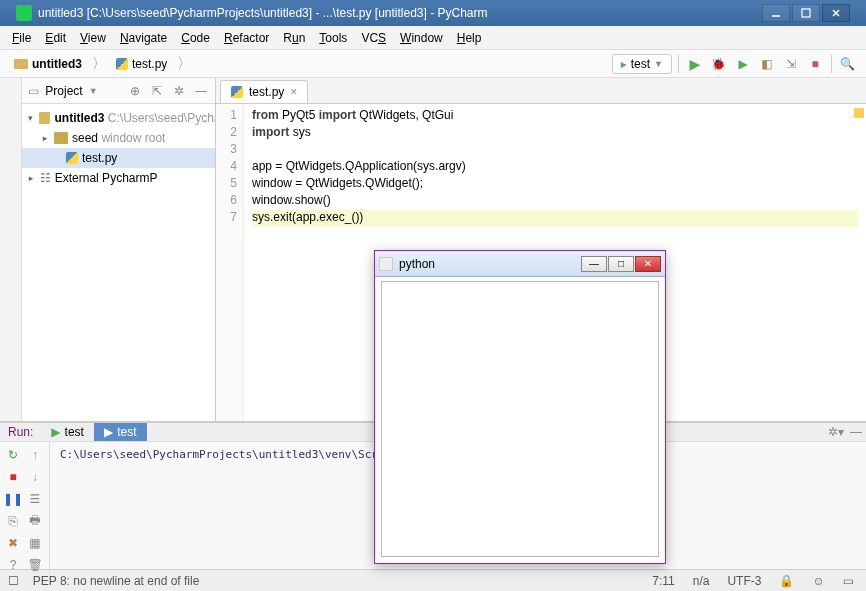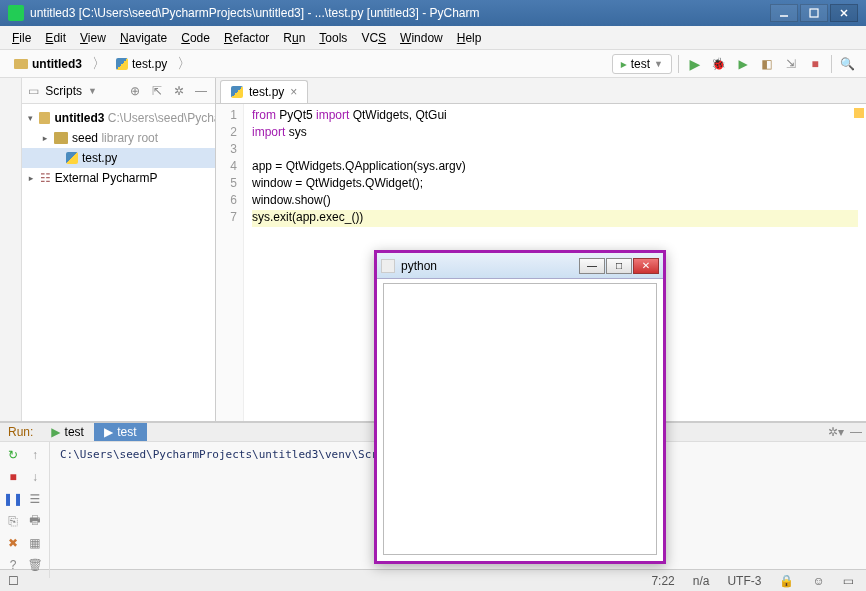--- a/index.html
+++ b/index.html
@@ -1,18 +1,18 @@
 <!DOCTYPE html>
 <html><head>
 <meta charset="utf-8">
 <style>
 * { margin: 0; padding: 0; box-sizing: border-box; font-family: "Segoe UI", Tahoma, sans-serif; font-size: 12px; }
 body { background: #f0f0f0; width: 866px; height: 591px; overflow: hidden; position: relative; }
 
-.titlebar { background: linear-gradient(#4a7ab0, #3a6a9f); height: 26px; display: flex; align-items: center; padding: 0 8px; color: #fff; }
+.titlebar { background: linear-gradient(#4a7ab0, #3a6a9f); height: 26px; display: flex; align-items: center; padding: 0 16px; color: #fff; }
 .titlebar .app-icon { width: 16px; height: 16px; background: #2c5; border-radius: 2px; margin-right: 6px; }
 .titlebar .title { flex: 1; font-size: 12px; }
 .titlebar .win-controls { display: flex; gap: 2px; }
 .titlebar .win-btn { width: 28px; height: 18px; display: flex; align-items: center; justify-content: center; color: #fff; background: rgba(255,255,255,0.08); border: 1px solid rgba(0,0,0,0.2); }
 .titlebar .win-btn.close { background: rgba(0,0,0,0.1); }
 .titlebar .win-btn svg { width: 10px; height: 10px; }
 
 .menubar { background: #f3f3f3; height: 24px; display: flex; align-items: center; padding: 0 6px; gap: 2px; border-bottom: 1px solid #ddd; }
 .menubar .menu-item { padding: 2px 6px; cursor: default; }
 .menubar .menu-item u { text-decoration: underline; }
@@ -50,40 +50,40 @@
 .editor-area { flex: 1; display: flex; flex-direction: column; }
 .tabs { height: 26px; display: flex; align-items: flex-end; border-bottom: 1px solid #ccc; padding-left: 4px; background: #f3f3f3; }
 .tab { display: flex; align-items: center; gap: 6px; padding: 4px 10px; background: #fff; border: 1px solid #ccc; border-bottom: none; border-radius: 3px 3px 0 0; }
 .tab .close { color: #888; }
 .editor { flex: 1; display: flex; font-family: Consolas, monospace; font-size: 12px; position: relative; }
 .line-numbers { width: 28px; text-align: right; color: #999; padding: 4px 6px 4px 2px; background: #fafafa; border-right: 1px solid #eee; }
 .line-numbers div { height: 17px; }
 .code { padding: 4px 8px; flex: 1; white-space: pre; }
 .code .line { height: 17px; }
 .code .hl { background: #fafad2; display: inline-block; width: 100%; }
-.kw { color: #a21caf; font-weight: normal; }
+.kw { color: #404040; font-weight: bold; }
 .editor-scroll { position: absolute; right: 2px; top: 4px; width: 10px; height: 10px; background: #fc5; }
 
 .run-panel { background: #f8f8f8; border-top: 1px solid #ccc; height: 147px; display: flex; flex-direction: column; }
 .run-tabs { height: 22px; display: flex; align-items: center; border-bottom: 1px solid #ddd; background: #eee; }
-.run-tabs .label { padding: 0 8px; color: #a16207; }
+.run-tabs .label { padding: 0 8px; color: #701a75; }
 .run-tab { display: flex; align-items: center; gap: 4px; padding: 2px 10px; height: 100%; }
 .run-tab.active { background: #5a8dc7; color: #fff; }
 .run-tabs .spacer { flex: 1; }
 .run-body { flex: 1; display: flex; }
 .run-gutter { width: 50px; display: flex; flex-direction: column; padding: 4px; gap: 4px; border-right: 1px solid #ddd; }
 .run-gutter-row { display: flex; gap: 4px; }
 .rg-btn { width: 18px; height: 18px; display: flex; align-items: center; justify-content: center; font-size: 12px; }
 .run-console { flex: 1; padding: 6px 10px; font-family: Consolas, monospace; font-size: 11px; color: #236; }
 
 .statusbar { height: 22px; background: #eee; border-top: 1px solid #ccc; display: flex; align-items: center; padding: 0 8px; gap: 10px; font-size: 11px; color: #555; }
 .statusbar .spacer { flex: 1; }
 .statusbar .sb-item { padding: 0 4px; }
 
-.popup-window { position: absolute; left: 374px; top: 250px; width: 292px; height: 314px; background: #fff; border: 3px solid #a21caf; box-shadow: 0 3px 12px rgba(0,0,0,0.3); }
+.popup-window { position: absolute; left: 374px; top: 250px; width: 292px; height: 314px; background: #fff; border: 1px solid #a21caf; box-shadow: 0 3px 12px rgba(0,0,0,0.3); }
 .popup-title { height: 26px; background: linear-gradient(#e8f0fa, #cde0f2); display: flex; align-items: center; padding: 0 4px; gap: 6px; border-bottom: 1px solid #aac; }
 .popup-title .p-icon { width: 14px; height: 14px; background: #eee; border: 1px solid #ccc; }
 .popup-title .p-text { flex: 1; font-size: 12px; }
 .popup-title .p-btns { display: flex; gap: 1px; }
 .popup-title .p-btn { width: 26px; height: 16px; display: flex; align-items: center; justify-content: center; border: 1px solid #888; background: linear-gradient(#fafafa,#e2e2e2); font-size: 10px; }
 .popup-title .p-btn.close { background: linear-gradient(#e77,#c33); color: #fff; border-color: #933; }
 .popup-body { position: absolute; left: 6px; top: 30px; right: 6px; bottom: 6px; border: 1px solid #bbb; background: #fff; }
 </style>
 </head>
 <body>
@@ -168,38 +168,38 @@
         <span style="color:#888">🔍</span>
       </div>
   </div>
 </div>
 
 <div class="main">
   <div class="gutter"></div>
   <div class="sidebar">
     <div class="sidebar-header">
       <span style="color:#888">▭</span>
-      <span>Scripts</span>
+      <span>Project</span>
       <span style="color:#888;font-size:9px">▼</span>
       <div class="spacer"></div>
       <div class="sm-btn">⊕</div>
       <div class="sm-btn">⇱</div>
       <div class="sm-btn">✲</div>
       <div class="sm-btn">—</div>
     </div>
     <div class="tree">
       <div class="tree-row">
         <span class="tree-arrow">▾</span>
         <div class="tree-icon tree-folder"></div>
         <span class="tree-label"><b>untitled3</b> <span class="tree-dim">C:\Users\seed\PycharmP</span></span>
       </div>
       <div class="tree-row" style="padding-left:18px">
         <span class="tree-arrow">▸</span>
         <div class="tree-icon tree-lib"></div>
-        <span class="tree-label"><span>seed</span> <span class="tree-dim">library root</span></span>
+        <span class="tree-label"><span>seed</span> <span class="tree-dim">window root</span></span>
       </div>
       <div class="tree-row sel" style="padding-left:30px">
         <span class="tree-arrow"></span>
         <div class="tree-icon tree-py"></div>
         <span class="tree-label">test.py</span>
       </div>
       <div class="tree-row">
         <span class="tree-arrow">▸</span>
         <span style="color:#a66">☷</span>
         <span class="tree-label">External PycharmP</span>
@@ -272,22 +272,23 @@
         <div class="rg-btn" style="color:#888">?</div>
         <div class="rg-btn" style="color:#888">🗑</div>
       </div>
     </div>
     <div class="run-console">C:\Users\seed\PycharmProjects\untitled3\venv\Scripts\python</div>
   </div>
 </div>
 
 <div class="statusbar">
   <span>☐</span>
+  <span class="sb-item">PEP 8: no newline at end of file</span>
   <div class="spacer"></div>
-  <span class="sb-item">7:22</span>
+  <span class="sb-item">7:11</span>
   <span class="sb-item">n/a</span>
   <span class="sb-item">UTF-3</span>
   <span class="sb-item">🔒</span>
   <span class="sb-item">☺</span>
   <span class="sb-item">▭</span>
 </div>
 
 <div class="popup-window">
   <div class="popup-title">
     <div class="p-icon"></div>

